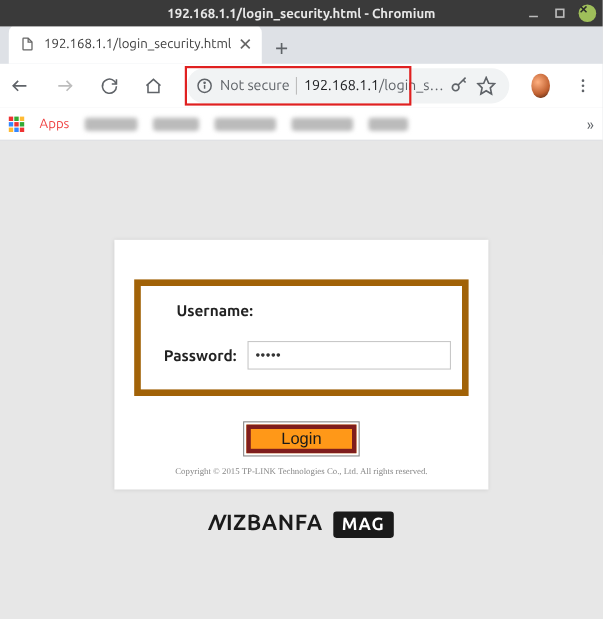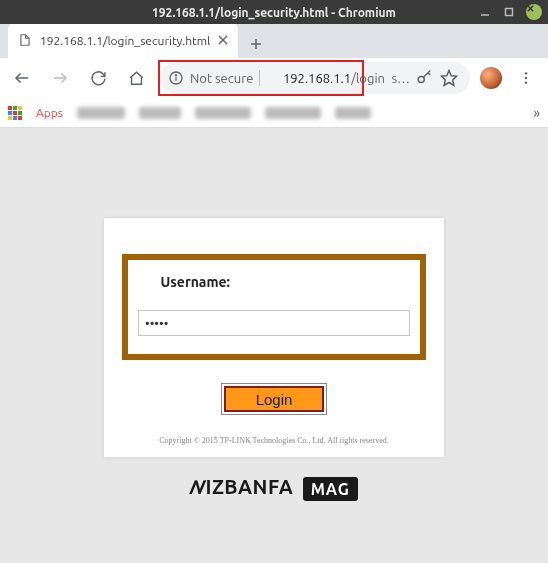--- a/index.html
+++ b/index.html
@@ -80,21 +80,21 @@
     display: flex; align-items: center; justify-content: center;
     color: #555; font-size: 18px;
     border-radius: 50%;
   }
   .toolbar {
     height: 40px;
     background: #fff;
     display: flex;
     align-items: center;
     padding: 0 8px;
-    gap: 10px;
+    gap: 20px;
     text-align: right;
   }
   .tool-btn {
     width: 28px; height: 28px;
     display: flex; align-items: center; justify-content: center;
     color: #5f6368;
     border-radius: 50%;
   }
   .tool-btn.disabled { color: #bdbdbd; }
   .omnibox-wrap {
@@ -219,23 +219,23 @@
     border: 1px solid #c8c8c8;
     padding: 0 6px;
     font-size: 13px;
     color: #333;
     font-family: inherit;
   }
   .login-btn {
     display: block;
     width: 100px;
     height: 26px;
-    margin: 0 auto 24px auto;
+    margin: 0 auto 12px auto;
     background: #ff9818;
-    border: 2px solid #7f1d1d;
+    border: 4px solid #7f1d1d;
     font-size: 15px;
     color: #1a1a1a;
     cursor: pointer;
     outline: 1px solid #888;
     outline-offset: 2px;
   }
   .copyright {
     text-align: center;
     font-size: 8px;
     color: #888;
@@ -406,20 +406,21 @@
   </div>
 </div>
 
 <div class="viewport">
   <div class="login-card">
     <div class="form-highlight">
       <div class="form-row">
         <label class="form-label">Username:</label>
       </div>
       <div class="form-row">
+        <label class="form-label">Password:</label>
         <input class="form-input" type="text" value="•••••" style="">
       </div>
     </div>
     <button class="login-btn">Login</button>
     <div class="copyright">Copyright © 2015 TP-LINK Technologies Co., Ltd. All rights reserved.</div>
   </div>
   <div class="footer-logo">
     <span class="n-accent">N</span><span>IZBANFA</span>
     <span class="mag">MAG</span>
   </div>

